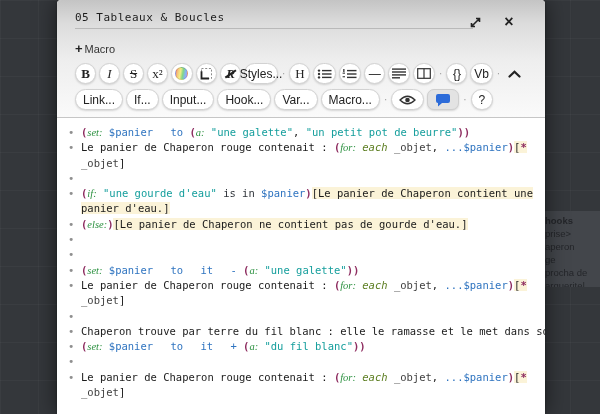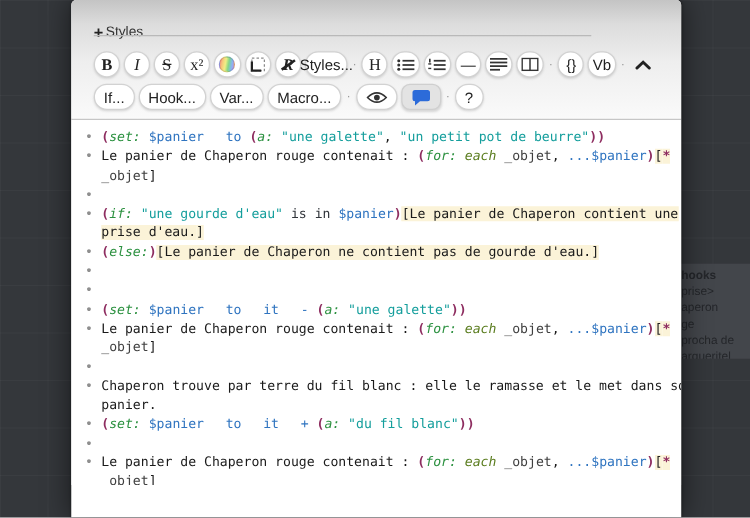--- a/index.html
+++ b/index.html
@@ -95,21 +95,21 @@
   .code-area {
     background:#fff; height:292px; overflow:hidden;
     padding:7px 8px 0 6px; cursor:text;
     font-family:"DejaVu Sans Mono", monospace;
     font-size:10.5px; line-height:15.3px; color:#1a1a1a;
   }
   .code-line { position:relative; padding-left:18px; min-height:15.3px; white-space:pre; }
   .bullet { position:absolute; left:5px; color:#8f8f8f; }
   .tk-t { color:#1a1a1a; }
   .tk-p { color:#8e2d60; font-weight:bold; }
-  .tk-m { color:#2c9140; font-style:italic; }
+  .tk-m { color:#2c9140; font-style:italic;font-family:Liberation Serif, serif; }
   .tk-e { color:#5b7d1f; font-style:italic;text-align:right; }
   .tk-v { color:#2f74c0;margin-top:36px; }
   .tk-k { color:#2f74c0;margin-left:11px; }
   .tk-d { color:#30343a; }
   .tk-s { color:#149e9c; }
   .tk-w { color:#3f3f3f;text-align:center; }
   .tk-hk { color:#1a1a1a; background:#fbf3d8; }
   .tk-hb { color:#222; background:#fbf3d8; }
   .tk-hm { color:#8e2d60; font-weight:bold; background:#fbf3d8; }
 </style>
@@ -122,26 +122,39 @@
       <div class="frag1">prise&gt;</div>
       <div class="frag2">aperon</div>
       <div class="frag3">ge</div>
       <div class="frag4">procha de</div>
       <div class="frag5">arguerite|</div>
     </div>
 </div>
 
 <div class="dialog">
   <div class="chrome">
+    <div class="title-row">
+      <span class="pass-title">05 Tableaux &amp; Boucles</span>
+      <button class="win-btn win-expand">
+        <span class="icon">
+          <svg width="13" height="13" viewBox="0 0 13 13">
+              <path d="M2.5 10.5 L10.5 2.5 M7 2.5 h3.5 v3.5 M6 10.5 H2.5 V7" stroke="#222" stroke-width="1.6" fill="none"></path>
+            </svg>
+        </span>
+      </button>
+      <button class="win-btn win-close">
+          <span>×</span>
+        </button>
+    </div>
     <div class="title-underline"></div>
 
     <div class="tag-row">
       <button class="tag-btn">
         <span class="plus">+</span>
-          <span>Styles</span>
+          <span>Macro</span>
       </button>
     </div>
 
     <div class="tb-row" id="tb-row1">
         <button class="tb-btn f-sb">B</button>
         <button class="tb-btn f-si">I</button>
         <button class="tb-btn f-ss">S</button>
         <button class="tb-btn f-sr">x²</button>
         <button class="tb-btn">
           <span class="icon">
@@ -219,21 +232,23 @@
         <span class="tb-sep">·</span>
         <button class="tb-btn right flat">
           <span class="icon">
             <svg width="13" height="8" viewBox="0 0 13 8">
               <path d="M1.5 6.5 L6.5 1.8 L11.5 6.5" stroke="#222" stroke-width="2.2" fill="none" stroke-linecap="round"></path>
             </svg>
           </span>
         </button>
       </div>
     <div class="tb-row tb-row2" id="tb-row2">
+        <button class="tb-btn">Link...</button>
         <button class="tb-btn">If...</button>
+        <button class="tb-btn">Input...</button>
         <button class="tb-btn">Hook...</button>
         <button class="tb-btn">Var...</button>
         <button class="tb-btn">Macro...</button>
         <span class="tb-sep">·</span>
         <button class="tb-btn">
           <span class="icon">
             <svg width="17" height="12" viewBox="0 0 17 12">
               <path d="M1 6 Q8.5 -1.5 16 6 Q8.5 13.5 1 6 Z" fill="none" stroke="#333" stroke-width="1.3"></path>
               <circle cx="8.5" cy="6" r="2.3" fill="#333"></circle>
             </svg>
@@ -250,28 +265,27 @@
         <button class="tb-btn">?</button>
       </div>
   </div>
 
   <div class="code-area" id="code-area">
       <div class="code-line"><span class="bullet">•</span><span class="tk-p">(</span><span class="tk-m">set:</span><span class="tk-t"> </span><span class="tk-v">$panier</span><span class="tk-t"> </span><span class="tk-k">to</span><span class="tk-t"> </span><span class="tk-p">(</span><span class="tk-m">a:</span><span class="tk-t"> </span><span class="tk-s">"une galette"</span><span class="tk-t">, </span><span class="tk-s">"un petit pot de beurre"</span><span class="tk-p">))</span></div>
       <div class="code-line"><span class="bullet">•</span><span class="tk-t">Le panier de Chaperon rouge contenait : </span><span class="tk-p">(</span><span class="tk-m">for:</span><span class="tk-t"> </span><span class="tk-e">each</span><span class="tk-t"> </span><span class="tk-w">_objet</span><span class="tk-t">, </span><span class="tk-v">...$panier</span><span class="tk-p">)</span><span class="tk-hb">[</span><span class="tk-hm">*</span></div>
       <div class="code-line"><span class="bullet"></span><span class="tk-w">_objet</span><span class="tk-t">]</span></div>
       <div class="code-line"><span class="bullet">•</span></div>
       <div class="code-line"><span class="bullet">•</span><span class="tk-p">(</span><span class="tk-m">if:</span><span class="tk-t"> </span><span class="tk-s">"une gourde d'eau"</span><span class="tk-t"> </span><span class="tk-d">is</span><span class="tk-t"> </span><span class="tk-d">in</span><span class="tk-t"> </span><span class="tk-v">$panier</span><span class="tk-p">)</span><span class="tk-hb">[</span><span class="tk-hk">Le panier de Chaperon contient une</span></div>
-      <div class="code-line"><span class="bullet"></span><span class="tk-hk">prise d'eau.</span><span class="tk-hb">]</span></div>
+      <div class="code-line"><span class="bullet"></span><span class="tk-hk">panier d'eau.</span><span class="tk-hb">]</span></div>
       <div class="code-line"><span class="bullet">•</span><span class="tk-p">(</span><span class="tk-m">else:</span><span class="tk-p">)</span><span class="tk-hb">[</span><span class="tk-hk">Le panier de Chaperon ne contient pas de gourde d'eau.</span><span class="tk-hb">]</span></div>
       <div class="code-line"><span class="bullet">•</span></div>
       <div class="code-line"><span class="bullet">•</span></div>
       <div class="code-line"><span class="bullet">•</span><span class="tk-p">(</span><span class="tk-m">set:</span><span class="tk-t"> </span><span class="tk-v">$panier</span><span class="tk-t"> </span><span class="tk-k">to</span><span class="tk-t"> </span><span class="tk-k">it</span><span class="tk-t"> </span><span class="tk-k">-</span><span class="tk-t"> </span><span class="tk-p">(</span><span class="tk-m">a:</span><span class="tk-t"> </span><span class="tk-s">"une galette"</span><span class="tk-p">))</span></div>
       <div class="code-line"><span class="bullet">•</span><span class="tk-t">Le panier de Chaperon rouge contenait : </span><span class="tk-p">(</span><span class="tk-m">for:</span><span class="tk-t"> </span><span class="tk-e">each</span><span class="tk-t"> </span><span class="tk-w">_objet</span><span class="tk-t">, </span><span class="tk-v">...$panier</span><span class="tk-p">)</span><span class="tk-hb">[</span><span class="tk-hm">*</span></div>
       <div class="code-line"><span class="bullet"></span><span class="tk-w">_objet</span><span class="tk-t">]</span></div>
       <div class="code-line"><span class="bullet">•</span></div>
       <div class="code-line"><span class="bullet">•</span><span class="tk-t">Chaperon trouve par terre du fil blanc : elle le ramasse et le met dans son</span></div>
-      <div class="code-line"><span class="bullet"></span><span class="tk-t">panier.</span></div>
       <div class="code-line"><span class="bullet">•</span><span class="tk-p">(</span><span class="tk-m">set:</span><span class="tk-t"> </span><span class="tk-v">$panier</span><span class="tk-t"> </span><span class="tk-k">to</span><span class="tk-t"> </span><span class="tk-k">it</span><span class="tk-t"> </span><span class="tk-k">+</span><span class="tk-t"> </span><span class="tk-p">(</span><span class="tk-m">a:</span><span class="tk-t"> </span><span class="tk-s">"du fil blanc"</span><span class="tk-p">))</span></div>
       <div class="code-line"><span class="bullet">•</span></div>
       <div class="code-line"><span class="bullet">•</span><span class="tk-t">Le panier de Chaperon rouge contenait : </span><span class="tk-p">(</span><span class="tk-m">for:</span><span class="tk-t"> </span><span class="tk-e">each</span><span class="tk-t"> </span><span class="tk-w">_objet</span><span class="tk-t">, </span><span class="tk-v">...$panier</span><span class="tk-p">)</span><span class="tk-hb">[</span><span class="tk-hm">*</span></div>
       <div class="code-line"><span class="bullet"></span><span class="tk-w">_objet</span><span class="tk-t">]</span></div>
     </div>
 </div>
 
 </body></html>

